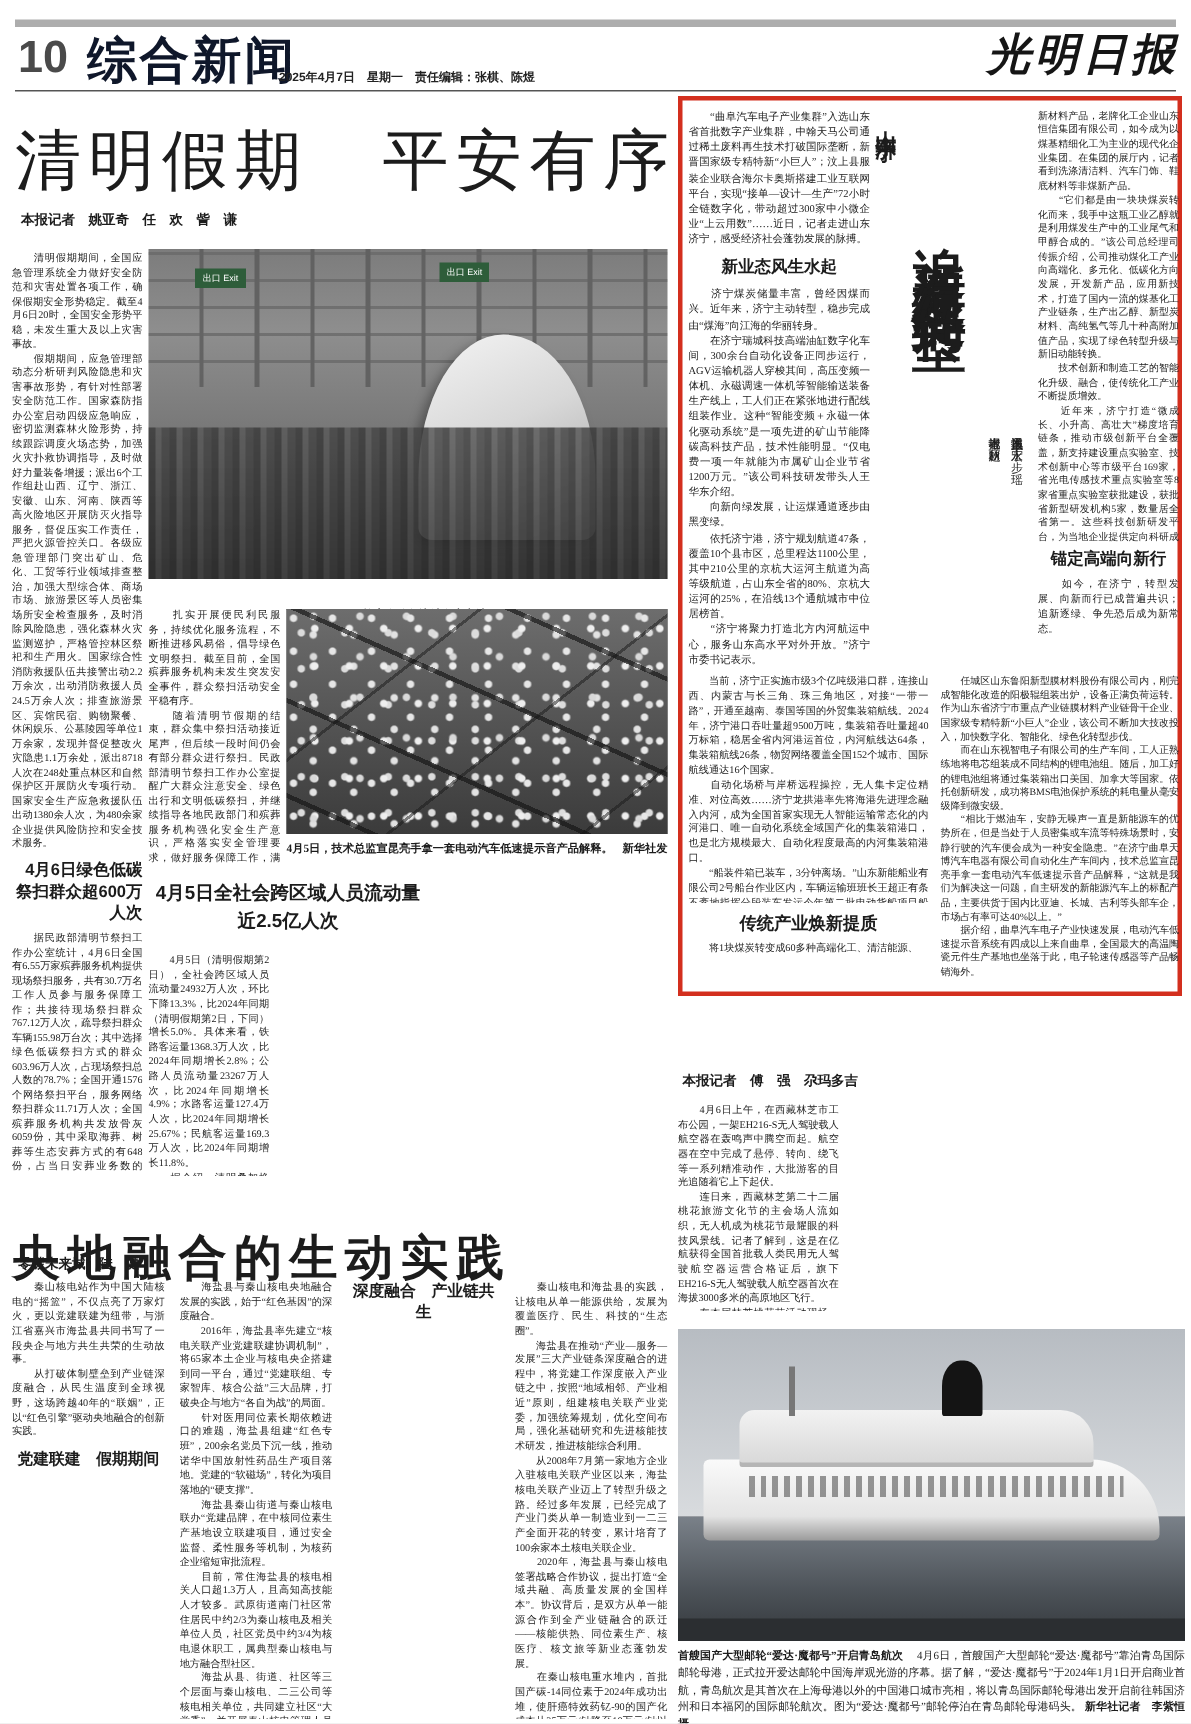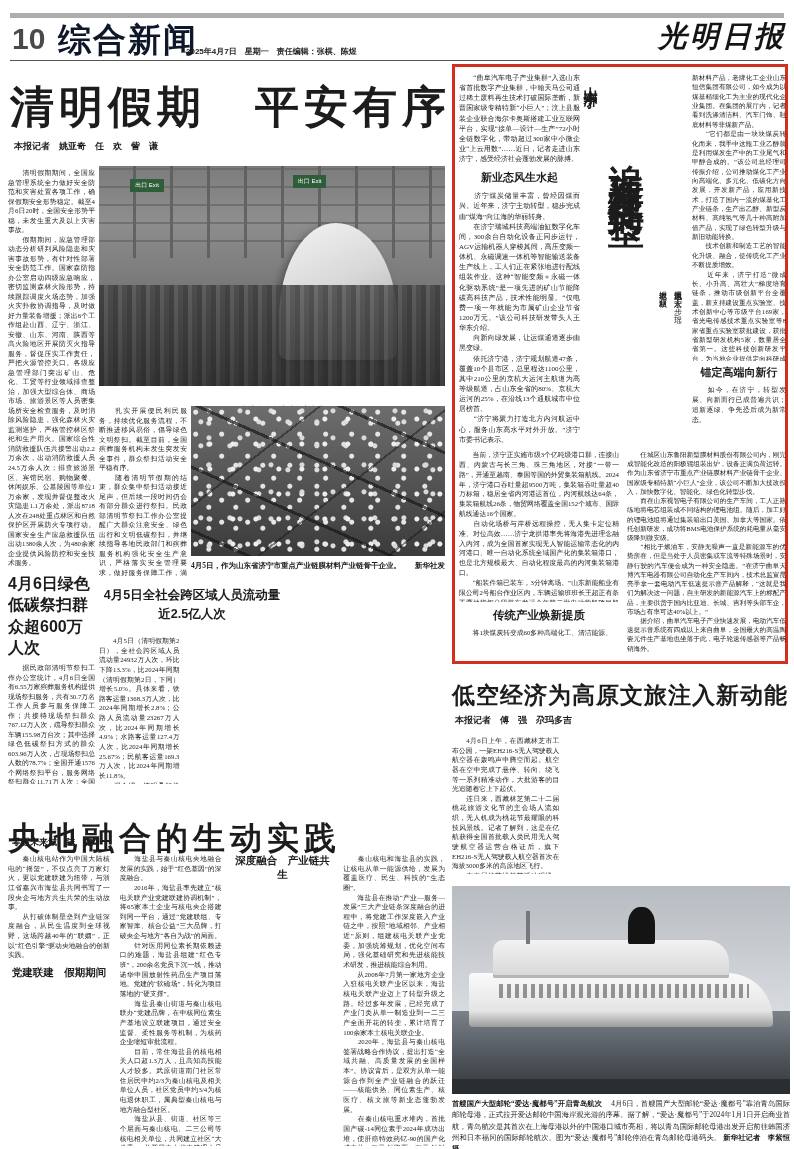--- a/index.html
+++ b/index.html
@@ -18,27 +18,27 @@
 
 <div class="page">
 
   <div class="abs" style="left:10px;top:13px;width:774px;height:5px;background:#adadad;"></div>
   <div class="abs" style="left:12px;top:22px;font-family:'Liberation Sans',sans-serif;font-size:30px;font-weight:bold;color:#4a4a4a;">10</div>
   <div class="abs" style="left:58px;top:18px;font-family:'Liberation Sans',sans-serif;font-size:33px;font-weight:bold;color:#0f172a;letter-spacing:2px;">综合新闻</div>
   <div class="abs" style="left:186px;top:46px;font-family:'Liberation Sans',sans-serif;font-size:8px;font-weight:bold;color:#222;">2025年4月7日　星期一　责任编辑：张棋、陈煜</div>
   <div class="abs" style="left:658px;top:17px;width:130px;font-size:29px;font-weight:bold;font-style:italic;letter-spacing:3px;color:#151515;">光明日报</div>
   <div class="abs" style="left:10px;top:60px;width:774px;height:1px;background:#555;"></div>
 
-  <h1 class="abs" style="left:10px;top:78px;font-size:44px;font-weight:bold;letter-spacing:5px;">清明假期　平安有序</h1>
+  <h1 class="abs" style="left:10px;top:78px;font-size:44px;font-weight:normal;letter-spacing:5px;">清明假期　平安有序</h1>
   <div class="abs" style="left:14px;top:140px;font-size:9px;font-weight:bold;">本报记者　姚亚奇　任　欢　訾　谦</div>
 
   <div class="abs" style="left:8px;top:168px;width:87px;height:616px;overflow:hidden;">
     <p class="ft" style="font-size:6.8px;line-height:1.4;">　　清明假期期间，全国应急管理系统全力做好安全防范和灾害处置各项工作，确保假期安全形势稳定。截至4月6日20时，全国安全形势平稳，未发生重大及以上灾害事故。
 　　假期期间，应急管理部动态分析研判风险隐患和灾害事故形势，有针对性部署安全防范工作。国家森防指办公室启动四级应急响应，密切监测森林火险形势，持续跟踪调度火场态势，加强火灾扑救协调指导，及时做好力量装备增援；派出6个工作组赴山西、辽宁、浙江、安徽、山东、河南、陕西等高火险地区开展防灭火指导服务，督促压实工作责任，严把火源管控关口。各级应急管理部门突出矿山、危化、工贸等行业领域排查整治，加强大型综合体、商场市场、旅游景区等人员密集场所安全检查服务，及时消除风险隐患，强化森林火灾监测巡护，严格管控林区祭祀和生产用火。国家综合性消防救援队伍共接警出动2.2万余次，出动消防救援人员24.5万余人次；排查旅游景区、宾馆民宿、购物聚餐、休闲娱乐、公墓陵园等单位1万余家，发现并督促整改火灾隐患1.1万余处，派出8718人次在248处重点林区和自然保护区开展防火专项行动。国家安全生产应急救援队伍出动1380余人次，为480余家企业提供风险防控和安全技术服务。</p>
-    <h3 class="sh" style="font-size:16px;text-align:left;line-height:1.35;margin:5px 0 4px 0;">4月6日绿色低碳祭扫群众超600万人次</h3>
+    <h3 class="sh" style="font-size:11px;text-align:right;line-height:1.35;margin:5px 0 4px 0;">4月6日绿色低碳祭扫群众超600万人次</h3>
     <p class="ft" style="font-size:6.8px;line-height:1.4;">　　据民政部清明节祭扫工作办公室统计，4月6日全国有6.55万家殡葬服务机构提供现场祭扫服务，共有30.7万名工作人员参与服务保障工作；共接待现场祭扫群众767.12万人次，疏导祭扫群众车辆155.98万台次；其中选择绿色低碳祭扫方式的群众603.96万人次，占现场祭扫总人数的78.7%；全国开通1576个网络祭扫平台，服务网络祭扫群众11.71万人次；全国殡葬服务机构共发放骨灰6059份，其中采取海葬、树葬等生态安葬方式的有648份，占当日安葬业务数的10.7%。
 　　各地民政部门和殡葬服务机构严格落实各项安全管理措施，</p>
   </div>
 
   <div class="photo" style="left:99px;top:166px;width:346px;height:220px;background:linear-gradient(180deg,#7c7c7c 0%,#8e8e8e 25%,#787878 55%,#575757 100%);">
     <div style="position:absolute;left:0;top:0;width:100%;height:42%;background:repeating-linear-gradient(90deg,transparent 0 34px,#5a5a5a 34px 37px),repeating-linear-gradient(0deg,transparent 0 16px,#6a6a6a 16px 18px);opacity:.8;"></div>
     <div style="position:absolute;left:9%;top:6%;padding:2px 5px;background:#2e5d3a;color:#fff;font-size:6px;font-family:'Liberation Sans',sans-serif;">出口 Exit</div>
     <div style="position:absolute;left:56%;top:4%;padding:2px 5px;background:#2e5d3a;color:#fff;font-size:6px;font-family:'Liberation Sans',sans-serif;">出口 Exit</div>
     <div style="position:absolute;right:14%;top:26%;width:34%;height:62%;background:linear-gradient(155deg,#f4f4f4 0%,#d8d8d8 45%,#9f9f9f 100%);border-radius:48% 52% 8% 8% / 70% 70% 6% 6%;box-shadow:-4px 4px 8px rgba(0,0,0,.35);"></div>
     <div style="position:absolute;left:0;bottom:0;width:100%;height:46%;background:repeating-linear-gradient(90deg,#3c3c3c 0 5px,#5b5b5b 5px 9px,#474747 9px 14px),linear-gradient(180deg,rgba(0,0,0,0),rgba(0,0,0,.35));background-blend-mode:multiply;opacity:.85;"></div>
@@ -49,21 +49,21 @@
 
   <div class="abs" style="left:99px;top:406px;width:88px;height:170px;overflow:hidden;">
     <p class="ft" style="font-size:6.8px;line-height:1.4;">　　扎实开展便民利民服务，持续优化服务流程，不断推进移风易俗，倡导绿色文明祭扫。截至目前，全国殡葬服务机构未发生突发安全事件，群众祭扫活动安全平稳有序。
 　　随着清明节假期的结束，群众集中祭扫活动接近尾声，但后续一段时间仍会有部分群众进行祭扫。民政部清明节祭扫工作办公室提醒广大群众注意安全、绿色出行和文明低碳祭扫，并继续指导各地民政部门和殡葬服务机构强化安全生产意识，严格落实安全管理要求，做好服务保障工作，满足群众祭扫需求，确保祭扫活动绿色文明、平安有序。</p>
   </div>
 
   <div class="photo" style="left:191px;top:406px;width:254px;height:150px;background-color:#4f4f4f;background-image:radial-gradient(circle at 18% 28%,#e6e6e6 0 2px,transparent 3px),radial-gradient(circle at 58% 18%,#d9d9d9 0 2px,transparent 3px),radial-gradient(circle at 82% 52%,#eeeeee 0 2px,transparent 3px),radial-gradient(circle at 34% 66%,#dcdcdc 0 2px,transparent 3px),radial-gradient(circle at 66% 82%,#e2e2e2 0 2px,transparent 3px),linear-gradient(180deg,#6d6d6d,#3b3b3b);background-size:26px 22px,31px 27px,23px 25px,29px 24px,27px 21px,100% 100%;">
     <div style="position:absolute;inset:0;background:repeating-linear-gradient(24deg,transparent 0 22px,rgba(20,20,20,.65) 22px 25px,transparent 25px 58px),repeating-linear-gradient(-38deg,transparent 0 34px,rgba(25,25,25,.5) 34px 36px,transparent 36px 80px);"></div>
   </div>
   <div class="abs cap" style="left:191px;top:560px;width:254px;text-align:justify;">
-    <span>4月5日，作为山东省济宁市重点产业链膜材料产业链骨干企业。</span>
+    <span>4月5日，技术总监宣昆亮手拿一套电动汽车低速提示音产品解释。</span>
     <span style="float:right;font-weight:bold;">新华社发</span>
   </div>
 
   <h3 class="abs sh" style="left:99px;top:586px;width:186px;font-size:12.5px;line-height:1.5;margin:0;">4月5日全社会跨区域人员流动量近2.5亿人次</h3>
   <div class="abs" style="left:99px;top:636px;width:346px;height:148px;column-count:4;column-gap:8px;overflow:hidden;">
     <p class="ft" style="font-size:6.8px;line-height:1.42;">　　4月5日（清明假期第2日），全社会跨区域人员流动量24932万人次，环比下降13.3%，比2024年同期（清明假期第2日，下同）增长5.0%。具体来看，铁路客运量1368.3万人次，比2024年同期增长2.8%；公路人员流动量23267万人次，比2024年同期增长4.9%；水路客运量127.4万人次，比2024年同期增长25.67%；民航客运量169.3万人次，比2024年同期增长11.8%。
 　　据介绍，清明叠加换岛返程，进出海南岛车辆明显增多。为保障旅客旅程舒心、顺畅，新海、秀英两港共投入29个泊位，根据车客流情况，动态调整车辆、旅客安检和检票通道，实行“独立分区＋数字车场”精准配载，有效缩短高峰期车辆旅客在港等待时间。进港秩序管理方面，针对瓜果货车出岛高峰，开通绿色通道，通过对接购票信息，提前建立台账，提升团队旅客通行效率。
 　　此外，4月6日小长假最后一天，铁路迎来返程客流高峰，各地铁路部门精心组织，在热门方向、区段和时段增加运力投放，加强站车服务，保障旅客平安有序出行。</p>
   </div>
 
@@ -105,21 +105,20 @@
     <h3 class="sh" style="font-size:11.5px;margin:6px 0 5px 0;">传统产业焕新提质</h3>
     <p class="ft" style="font-size:6.8px;">　　将1块煤炭转变成60多种高端化工、清洁能源、</p>
   </div>
   <div class="abs" style="left:627px;top:450px;width:159px;height:202px;overflow:hidden;">
     <p class="ft" style="font-size:6.6px;line-height:1.4;">　　任城区山东鲁阳新型膜材料股份有限公司内，刚完成智能化改造的阳极辊组装出炉，设备正满负荷运转。作为山东省济宁市重点产业链膜材料产业链骨干企业、国家级专精特新“小巨人”企业，该公司不断加大技改投入，加快数字化、智能化、绿色化转型步伐。
 　　而在山东视智电子有限公司的生产车间，工人正熟练地将电芯组装成不同结构的锂电池组。随后，加工好的锂电池组将通过集装箱出口美国、加拿大等国家。依托创新研发，成功将BMS电池保护系统的耗电量从毫安级降到微安级。
 　　“相比于燃油车，安静无噪声一直是新能源车的优势所在，但是当处于人员密集或车流等特殊场景时，安静行驶的汽车便会成为一种安全隐患。”在济宁曲阜天博汽车电器有限公司自动化生产车间内，技术总监宣昆亮手拿一套电动汽车低速提示音产品解释，“这就是我们为解决这一问题，自主研发的新能源汽车上的标配产品，主要供货于国内比亚迪、长城、吉利等头部车企，市场占有率可达40%以上。”
 　　据介绍，曲阜汽车电子产业快速发展，电动汽车低速提示音系统有四成以上来自曲阜，全国最大的高温陶瓷元件生产基地也坐落于此，电子轮速传感器等产品畅销海外。</p>
   </div>
 
-  <h2 class="abs" style="left:452px;top:680px;font-size:23px;font-weight:bold;letter-spacing:1px;">低空经济为高原文旅注入新动能</h2>
   <div class="abs" style="left:455px;top:714px;font-size:9px;font-weight:bold;">本报记者　傅　强　尕玛多吉</div>
   <div class="abs" style="left:452px;top:736px;width:338px;height:138px;column-count:3;column-gap:8px;overflow:hidden;">
     <p class="ft" style="font-size:6.8px;line-height:1.42;">　　4月6日上午，在西藏林芝市工布公园，一架EH216-S无人驾驶载人航空器在轰鸣声中腾空而起。航空器在空中完成了悬停、转向、绕飞等一系列精准动作，大批游客的目光追随着它上下起伏。
 　　连日来，西藏林芝第二十二届桃花旅游文化节的主会场人流如织，无人机成为桃花节最耀眼的科技风景线。记者了解到，这是在亿航获得全国首批载人类民用无人驾驶航空器运营合格证后，旗下EH216-S无人驾驶载人航空器首次在海拔3000多米的高原地区飞行。
 　　在本届林芝桃花节活动现场，记者发现低空经济正与文旅产业深度融合，为游客带来更多极具科技感、便利性的游览体验。桃花节开幕式当晚，无人机灯光秀点亮夜空，现场超3万名观众与线上超190万名观众见证了这场视觉盛宴。
 　　在林芝市嘎拉村、达则村等桃花节核心景点，记者时常会看到无人机在盘旋、航拍。多个商家的无人机穿梭于粉白花海间，为游客拍摄专属的春日大片。看着各种配套设施的完善，“云端游拍”在雪域高原悄然升温。“我和朋友都不会用无人机，自己不开车的话携带包不方便。如今景区有了这项服务，让我们能以从未有过的角度体验拍照的乐趣，很新奇也很震撼。”来自北京的游客唐女士说。
 　　从开幕式晚会的震撼演绎，到量身定制的“云端游拍”，低空经济正不断开辟、打造新鲜的消费场景，为雪域高原的文旅产业注入发展新动能。</p>
   </div>
 
   <div class="photo" style="left:452px;top:886px;width:338px;height:208px;">

